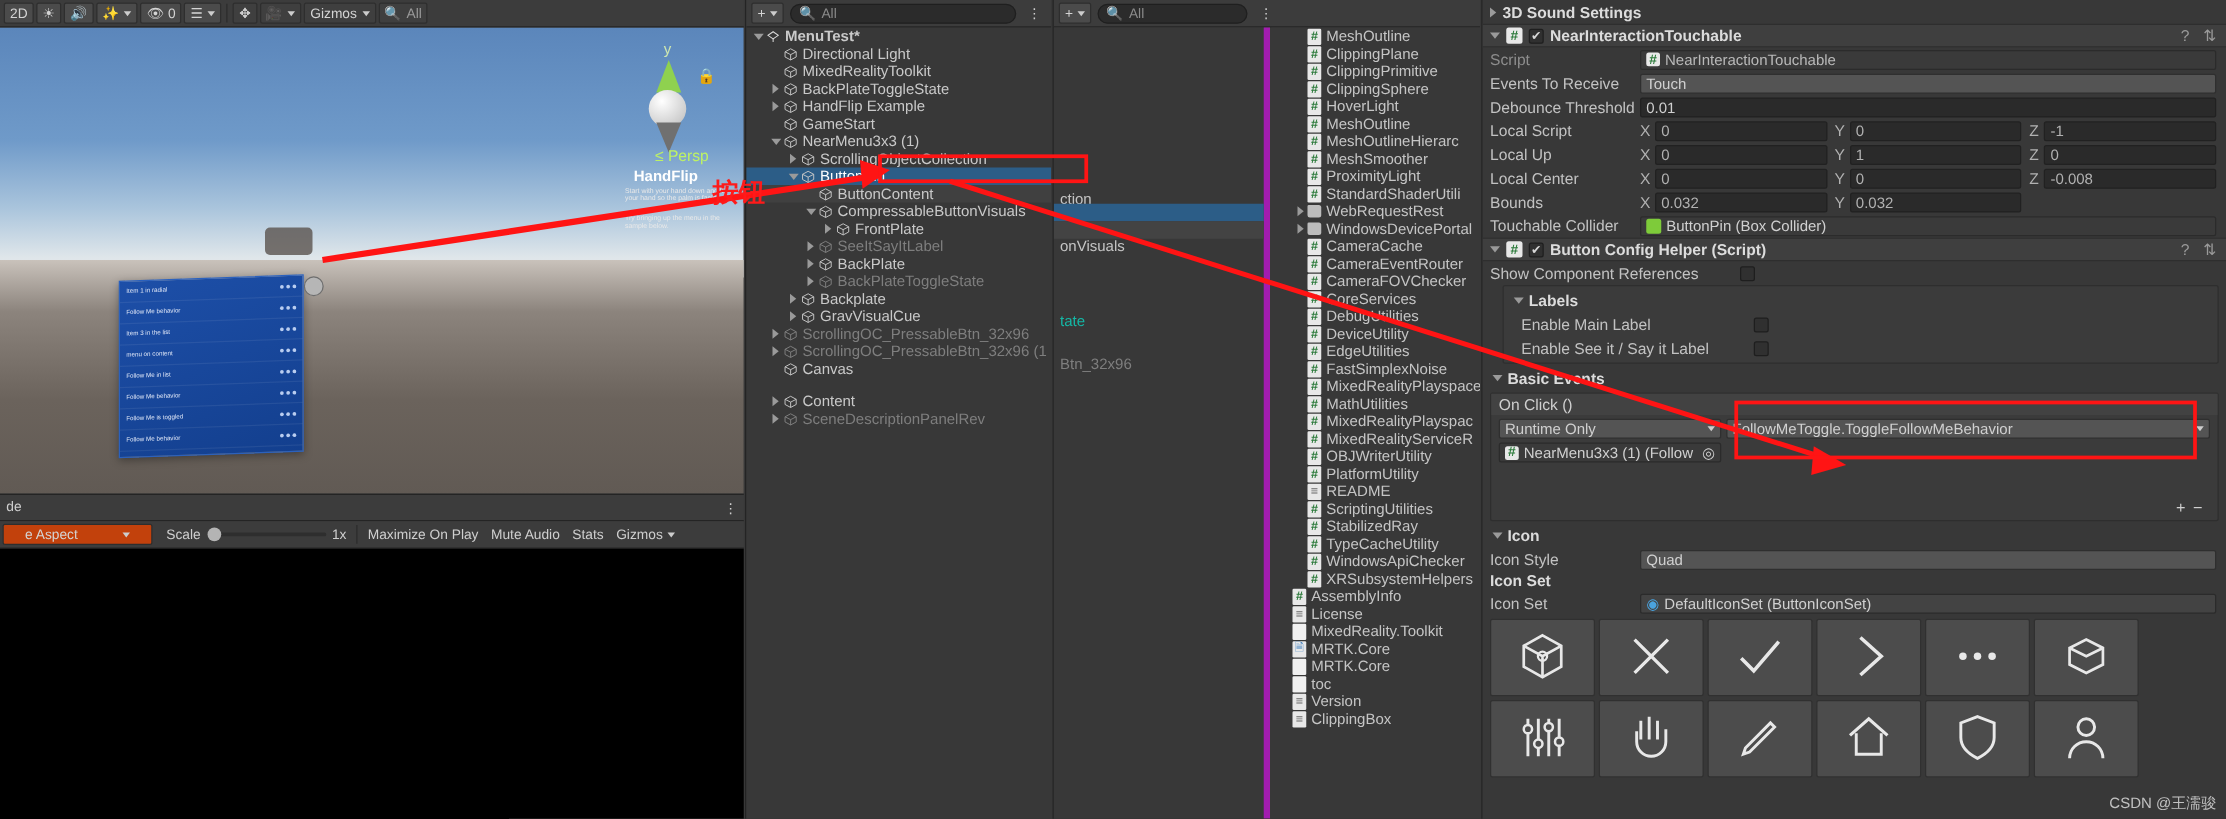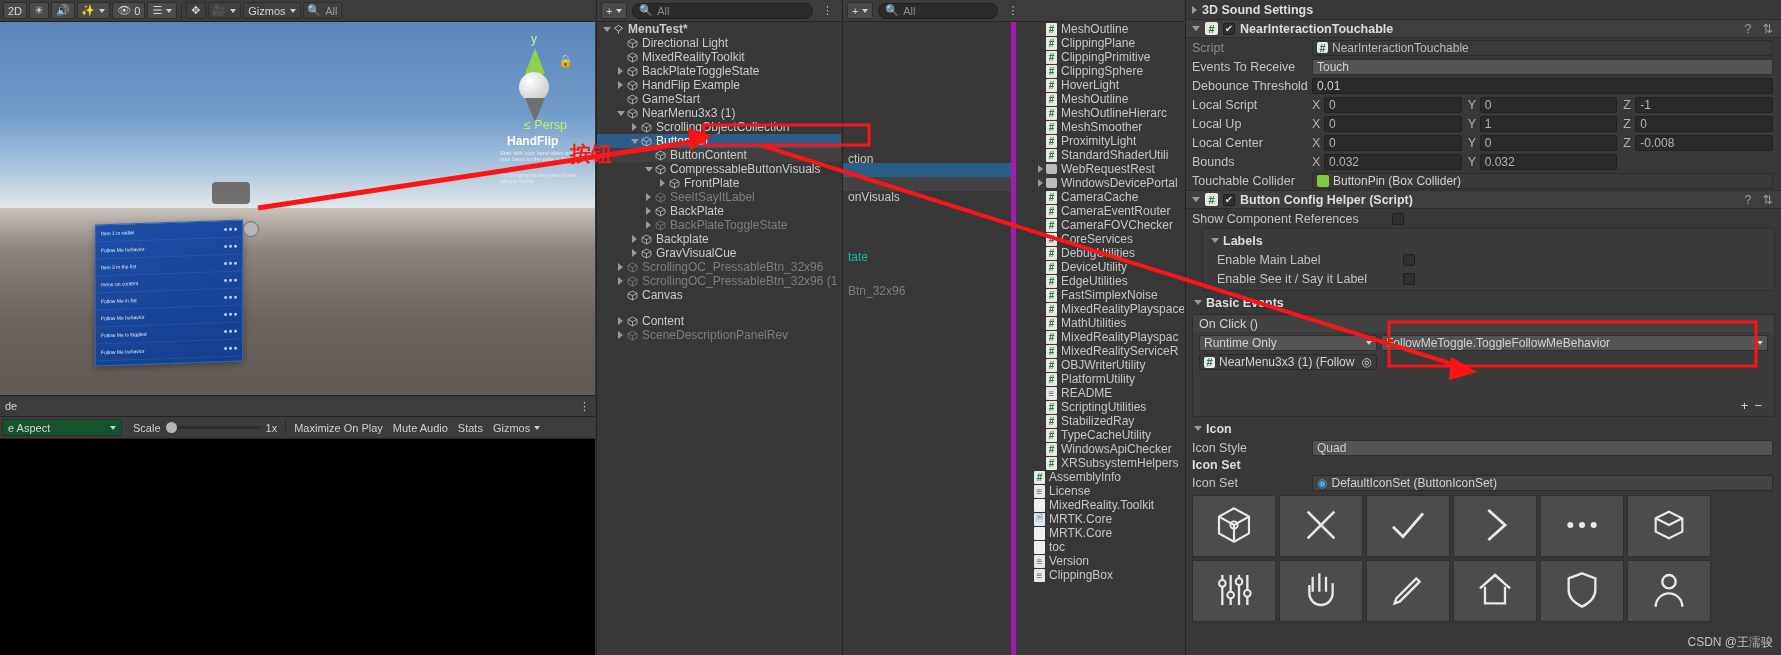--- a/index.html
+++ b/index.html
@@ -89,22 +89,22 @@
     left:0; top:395px; width:595px; height:22px; background:#3c3c3c;
     border-top:1px solid #242424; border-bottom:1px solid #242424;
     display:flex; align-items:center;
   }
   #gamebar2 {
     left:0; top:417px; width:595px; height:22px; background:#3c3c3c;
     border-bottom:1px solid #242424;
     display:flex; align-items:center;
   }
   .combo {
-    height:17px; background:#14532d; border:1px solid #2e2e2e; border-radius:2px;
-    display:flex; align-items:center; padding:0 5px; font-size:11px; color:#d4d4d4;
+    height:17px; background:#c2410c; border:1px solid #2e2e2e; border-radius:2px;
+    display:flex; align-items:center; padding:0 17px; font-size:11px; color:#d4d4d4;
   }
   .slider-track { width:95px; height:3px; background:#2e2e2e; border-radius:2px; position:relative; }
   .slider-knob { position:absolute; left:0; top:-4px; width:11px; height:11px; border-radius:50%; background:#b4b4b4; }
   #gameblack { left:0; top:439px; width:595px; height:216px; background:#000; }
 
   
   #hierarchy { left:596px; top:0; width:245px; height:655px; background:#383838; border-left:1px solid #242424; }
   #hier-tb { height:22px; background:#3c3c3c; border-bottom:1px solid #242424; display:flex; align-items:center; padding:0 3px; }
   .hier-list { position:absolute; left:0; top:22px; right:0; bottom:0; }
   .hrow { display:flex; align-items:center; height:14px; padding-left:4px; white-space:nowrap; font-size:12px; }

